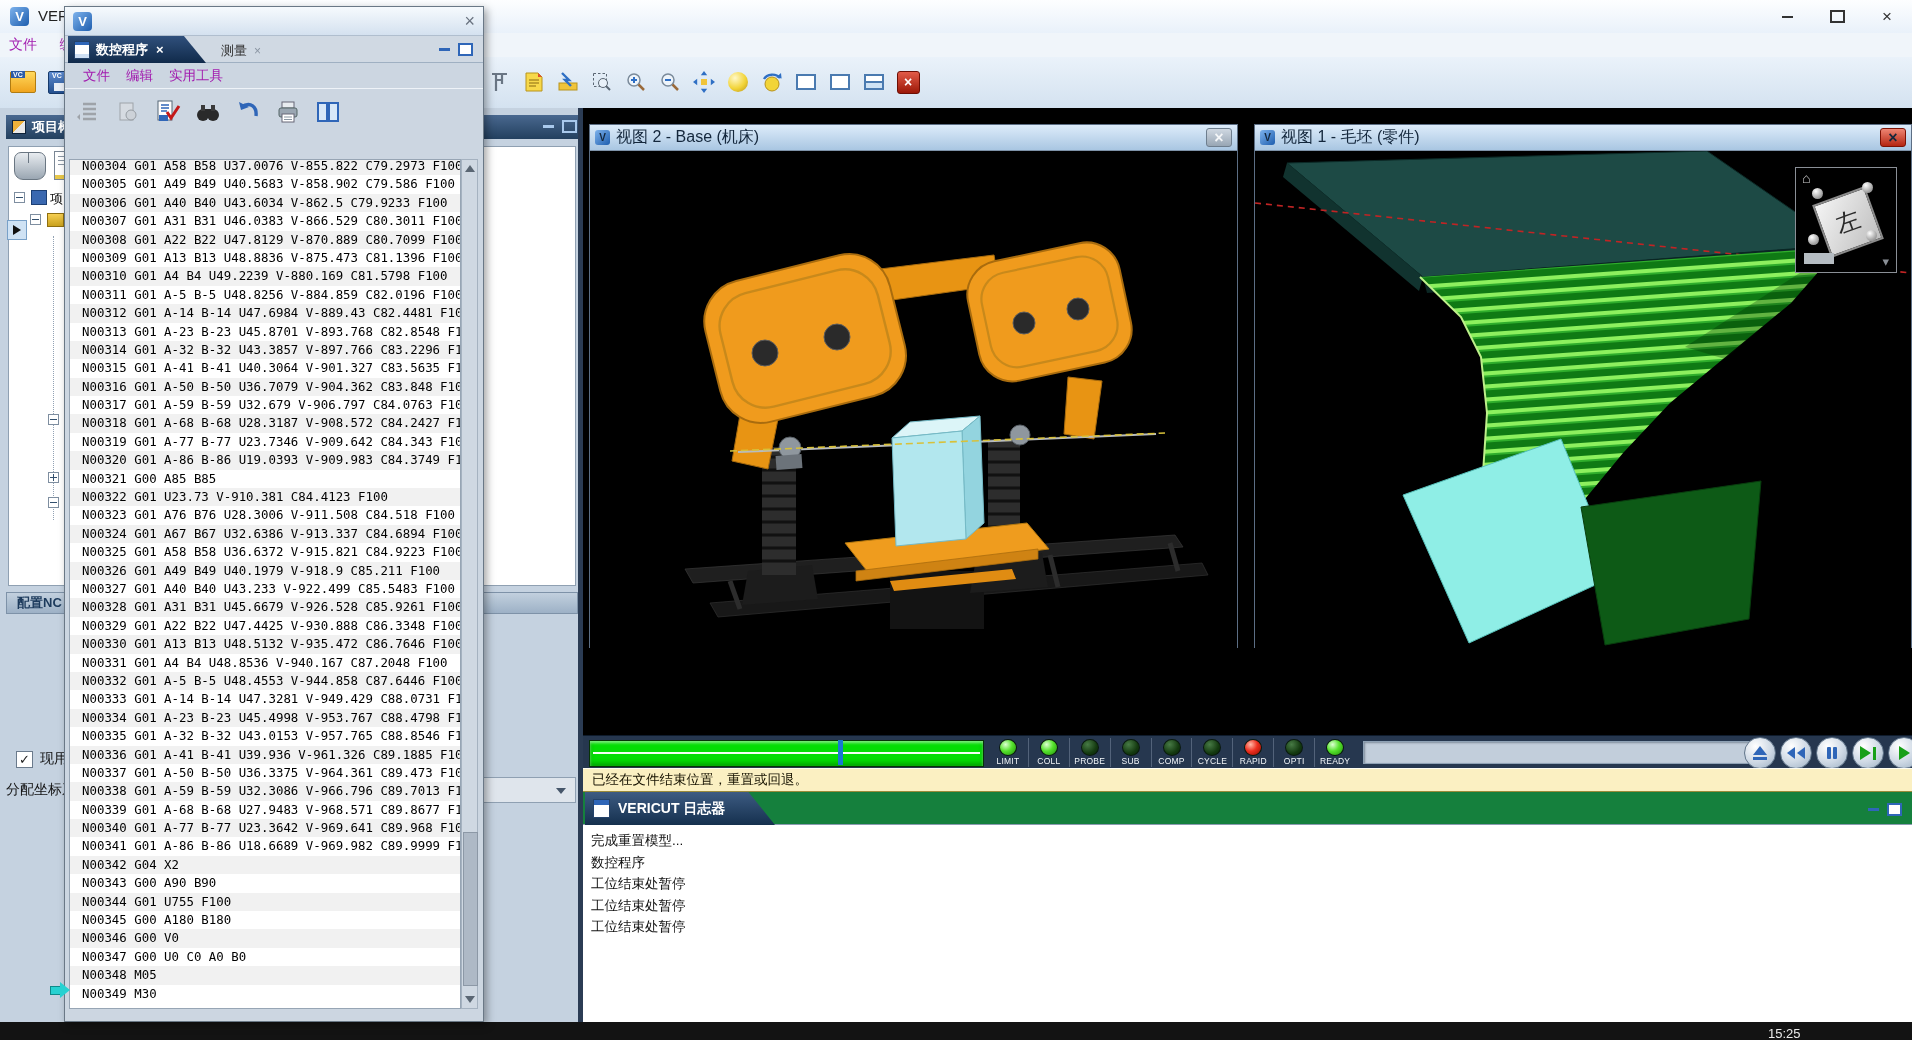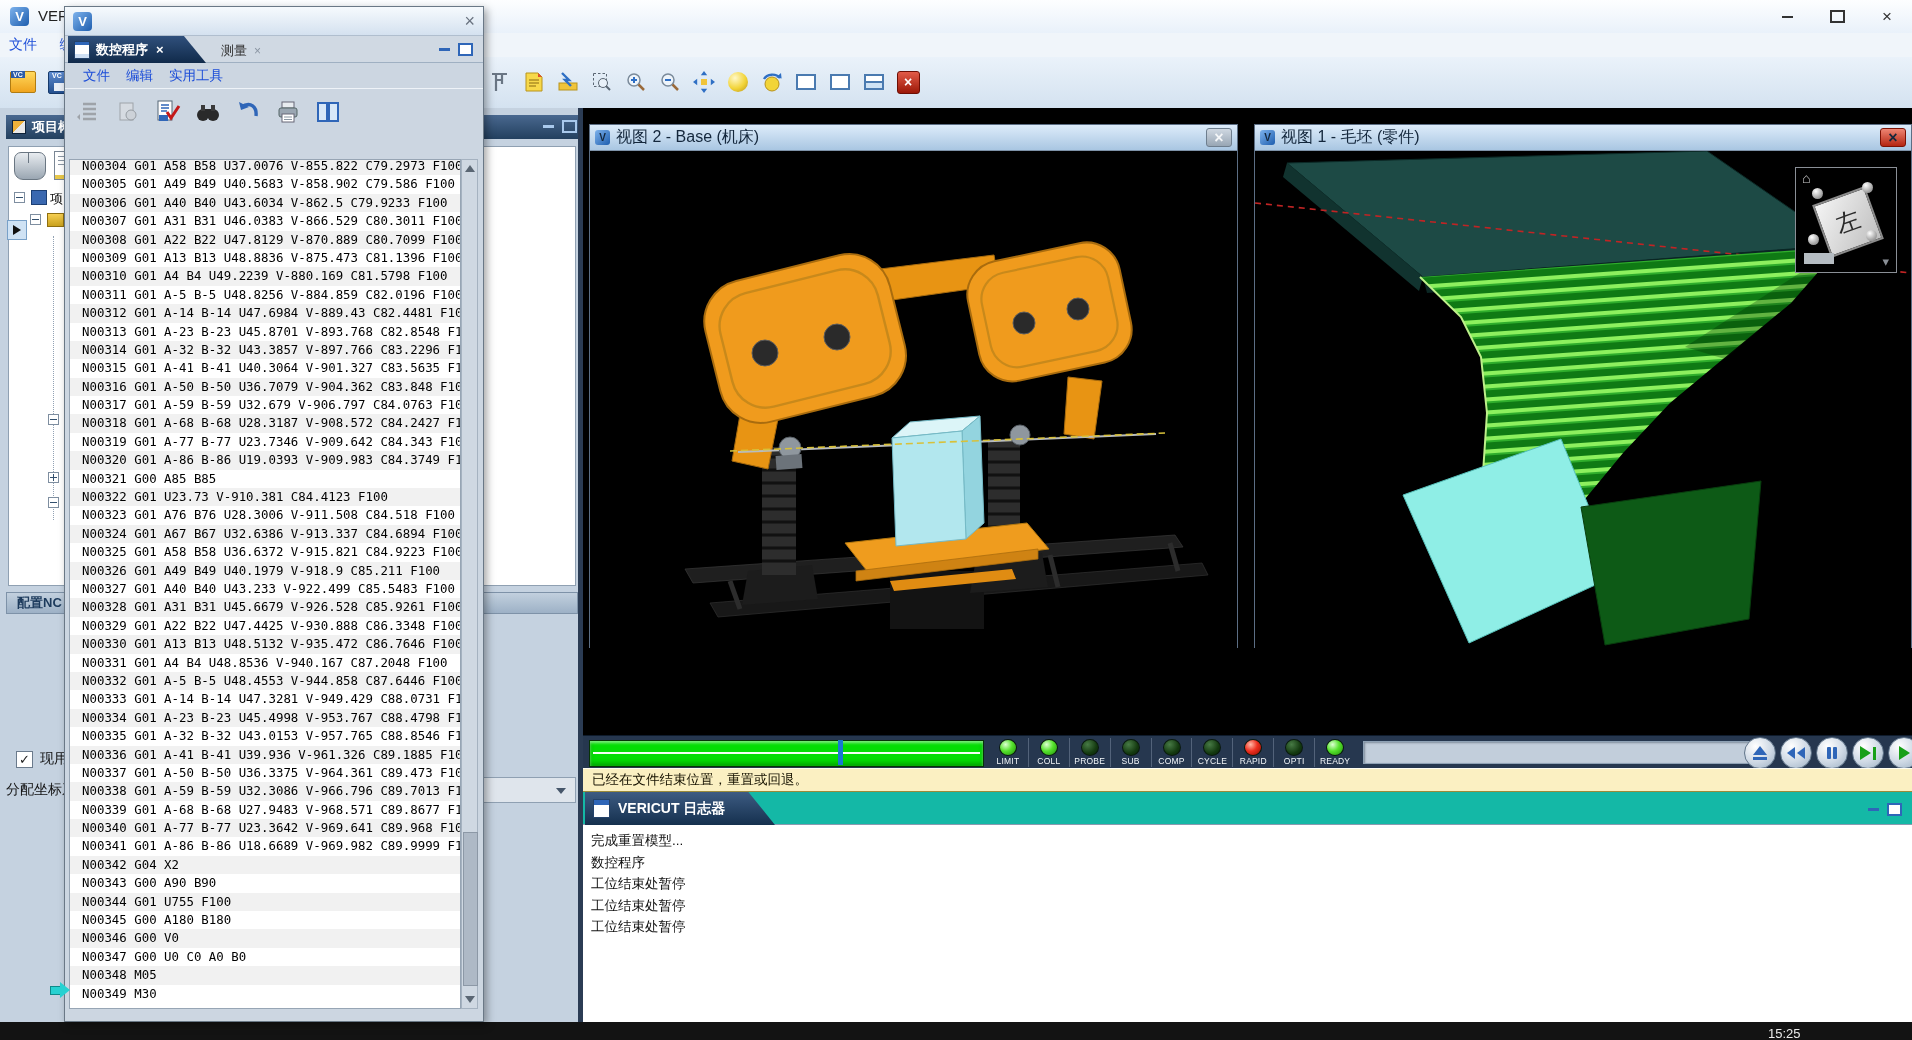--- a/index.html
+++ b/index.html
@@ -11,21 +11,21 @@
   #main-titlebar{left:0;top:0;width:1912px;height:33px;background:linear-gradient(#fdfeff,#e9f1fa);border-bottom:1px solid #c2cedb;}
   .v-logo{display:inline-flex;align-items:center;justify-content:center;width:19px;height:19px;border-radius:4px;
           background:linear-gradient(135deg,#7db2ec,#1d5dae);color:#fff;font-weight:bold;font-size:13px;}
   #main-title-text{left:38px;top:7px;font-size:15px;color:#222;}
   .win-ctrls{right:0;top:0;height:33px;display:flex;}
   .win-btn{width:50px;height:33px;display:flex;align-items:center;justify-content:center;}
   .wb-min{width:11px;height:2px;background:#333;}
   .wb-max{width:11px;height:9px;border:2px solid #333;}
   .wb-close{font-size:17px;color:#333;line-height:1;}
   #main-menubar{left:0;top:33px;width:1912px;height:24px;background:#f0f5fa;}
-  .menu-item{display:inline-block;padding:3px 9px;font-size:14px;color:#1d4ed8;text-align:center;}
+  .menu-item{display:inline-block;padding:3px 9px;font-size:14px;color:#a21caf;text-align:center;}
   #main-toolbar{left:0;top:57px;width:1912px;height:51px;background:linear-gradient(#eaf2fa,#d4e2f0);border-bottom:1px solid #b7c6d6;}
   .tb-ic{position:absolute;top:12px;width:26px;height:26px;display:flex;align-items:center;justify-content:center;}
   .folder-ic{width:26px;height:20px;background:linear-gradient(#ffd95e,#f0a41e);border:1px solid #b07c12;border-radius:2px;position:relative;}
   .folder-ic i{position:absolute;left:0;top:-1px;font-style:normal;font-size:7px;font-weight:bold;color:#fff;background:#2c5ba8;padding:0 2px;}
   .save-ic{width:24px;height:21px;background:linear-gradient(#5d8bd0,#24508f);border:1px solid #163a6c;border-radius:2px;position:relative;}
   .save-ic i{position:absolute;left:3px;top:0;font-style:normal;font-size:7px;font-weight:bold;color:#fff;}
   .save-ic b{position:absolute;left:5px;bottom:2px;width:13px;height:8px;background:#e8eef6;}
   .lay-ic{width:20px;height:16px;background:#fff;border:2px solid #4a7ab0;box-sizing:border-box;}
   .lay-2c{background:linear-gradient(90deg,#fff 47%,#4a7ab0 47%,#4a7ab0 53%,#fff 53%);}
   .lay-2r{background:linear-gradient(#fff 44%,#4a7ab0 44%,#4a7ab0 56%,#cfe2f4 56%);}
@@ -115,21 +115,21 @@
   .tri-u{width:0;height:0;border-left:7px solid transparent;border-right:7px solid transparent;border-bottom:9px solid #2f66b8;}
   .bar-h{width:14px;height:3px;background:#2f66b8;}
   .bar-v{width:4px;height:12px;background:#2f66b8;border-radius:1px;}
   .bar-vg{width:3px;height:13px;background:#18a018;}
   .t-eject{display:flex;flex-direction:column;align-items:center;gap:2px;}
 
   
   #status-bar{left:583px;top:768px;width:1329px;height:24px;background:#fbf0c2;border-top:1px solid #fffef2;border-bottom:1px solid #9a8a3a;
               font-size:13.5px;color:#161200;display:flex;align-items:center;padding-left:9px;box-sizing:border-box;}
   #logger{left:583px;top:792px;width:1329px;height:230px;background:#fff;}
-  #logger-strip{position:absolute;left:0;top:0;width:100%;height:33px;background:#14b8a6;border-bottom:1px solid #8a9ab0;box-sizing:border-box;padding-left:12px;}
+  #logger-strip{position:absolute;left:0;top:0;width:100%;height:33px;background:#15803d;border-bottom:1px solid #8a9ab0;box-sizing:border-box;padding-left:12px;}
   #logger-tab{position:absolute;left:2px;top:0;width:190px;height:33px;background:linear-gradient(#3d5b82,#15304e);
               clip-path:polygon(0 0,86% 0,100% 100%,0 100%);display:flex;align-items:center;gap:8px;padding-left:8px;box-sizing:border-box;}
   #logger-tab span{color:#fff;font-size:14px;font-weight:bold;}
   .log-ic{width:15px;height:17px;background:#fff;border:1px solid #24426a;box-shadow:inset 0 5px 0 #2f66b8;}
   #logger-content{position:absolute;left:0;top:33px;width:100%;height:197px;background:#fff;overflow:hidden;padding:5px 0 0 8px;box-sizing:border-box;}
   .log-line{font-size:13.5px;color:#111;line-height:21.5px;}
 
   
   #taskbar{left:0;top:1022px;width:1912px;height:18px;background:#131313;}
   #clock{position:absolute;left:1768px;top:4px;color:#eaeaea;font-size:13px;}

